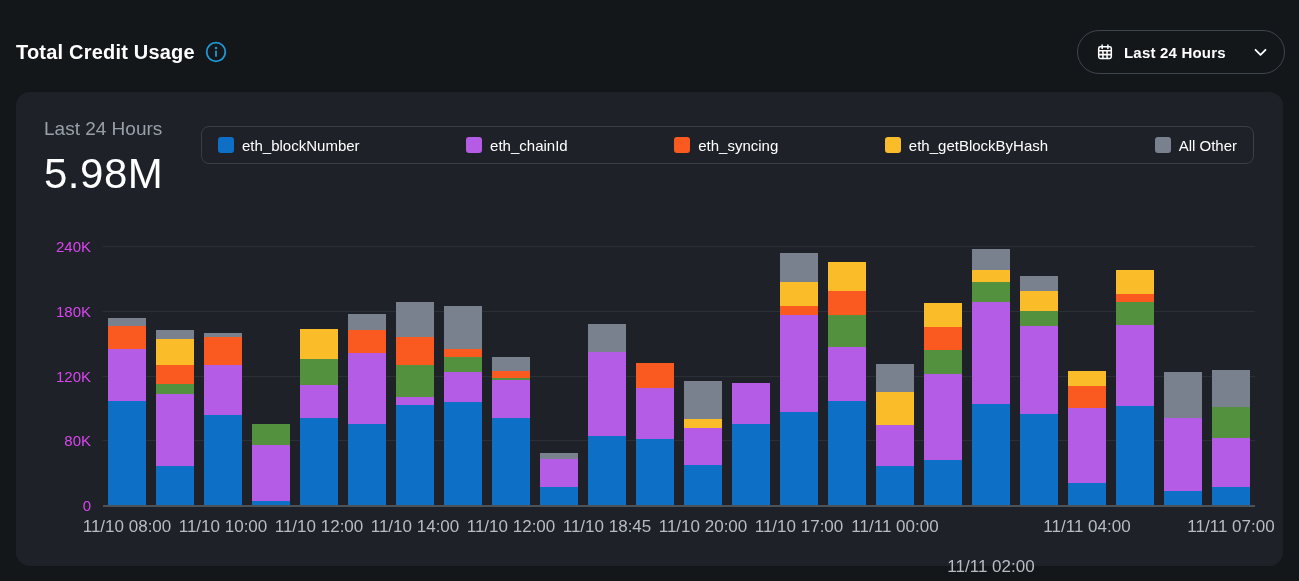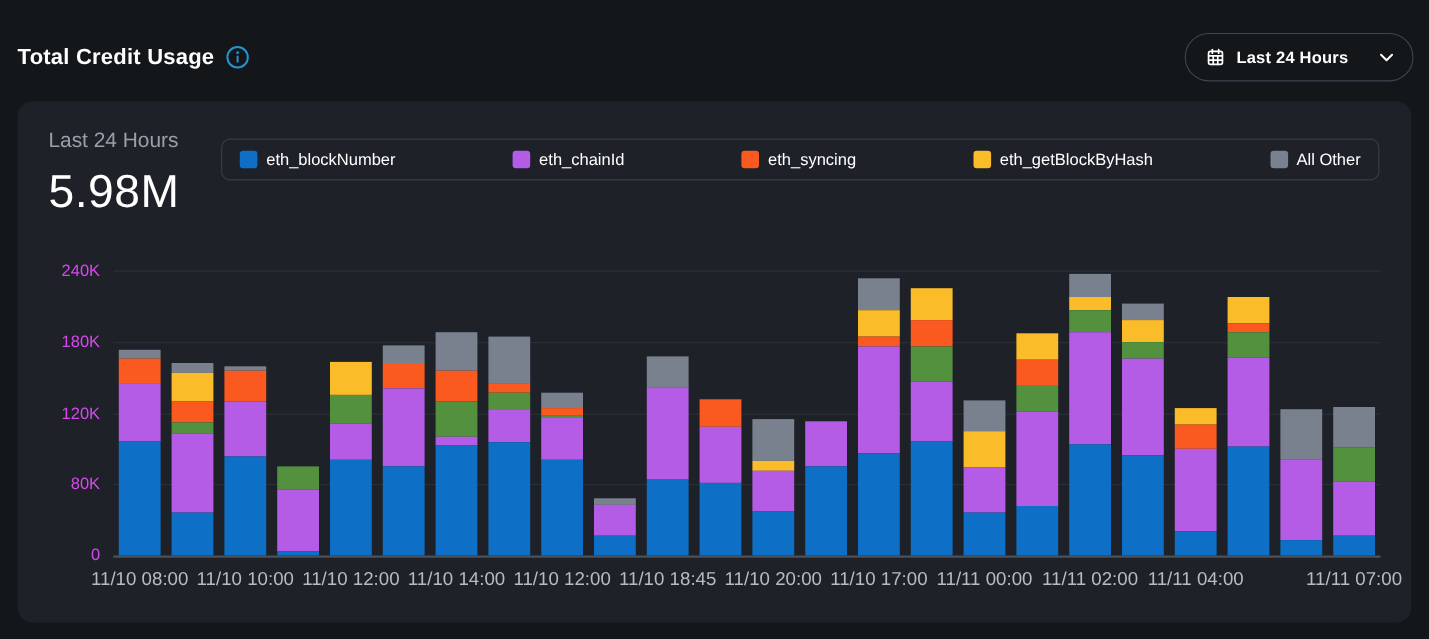--- a/index.html
+++ b/index.html
@@ -346,18 +346,18 @@
     <div id="xlabels">
         <div class="xtick" style="left: 24px;">11/10 08:00</div>
         <div class="xtick" style="left: 120px;">11/10 10:00</div>
         <div class="xtick" style="left: 216px;">11/10 12:00</div>
         <div class="xtick" style="left: 312px;">11/10 14:00</div>
         <div class="xtick" style="left: 408px;">11/10 12:00</div>
         <div class="xtick" style="left: 504px;">11/10 18:45</div>
         <div class="xtick" style="left: 600px;">11/10 20:00</div>
         <div class="xtick" style="left: 696px;">11/10 17:00</div>
         <div class="xtick" style="left: 792px; text-align: right;">11/11 00:00</div>
-        <div class="xtick" style="left: 888px;">11/11 02:00</div>
+        <div class="xtick" style="left: 888px; margin-top: 40px;">11/11 02:00</div>
         <div class="xtick" style="left: 984px;">11/11 04:00</div>
         <div class="xtick" style="left: 1128px;">11/11 07:00</div>
       </div>
   </div>
 </section>
 
 </body></html>

